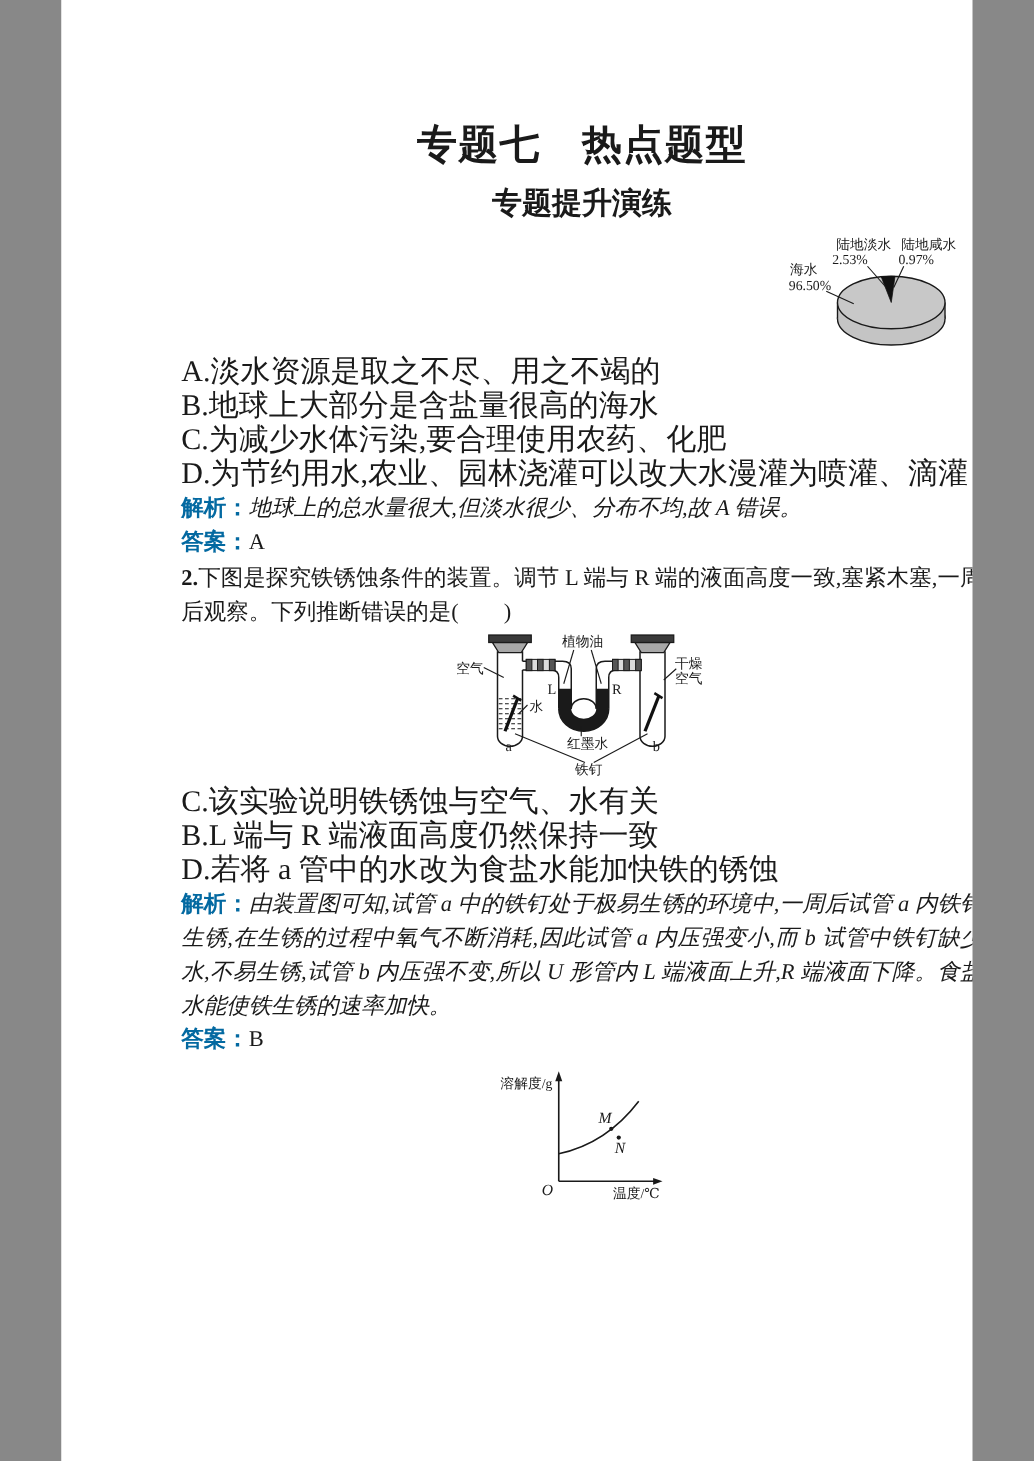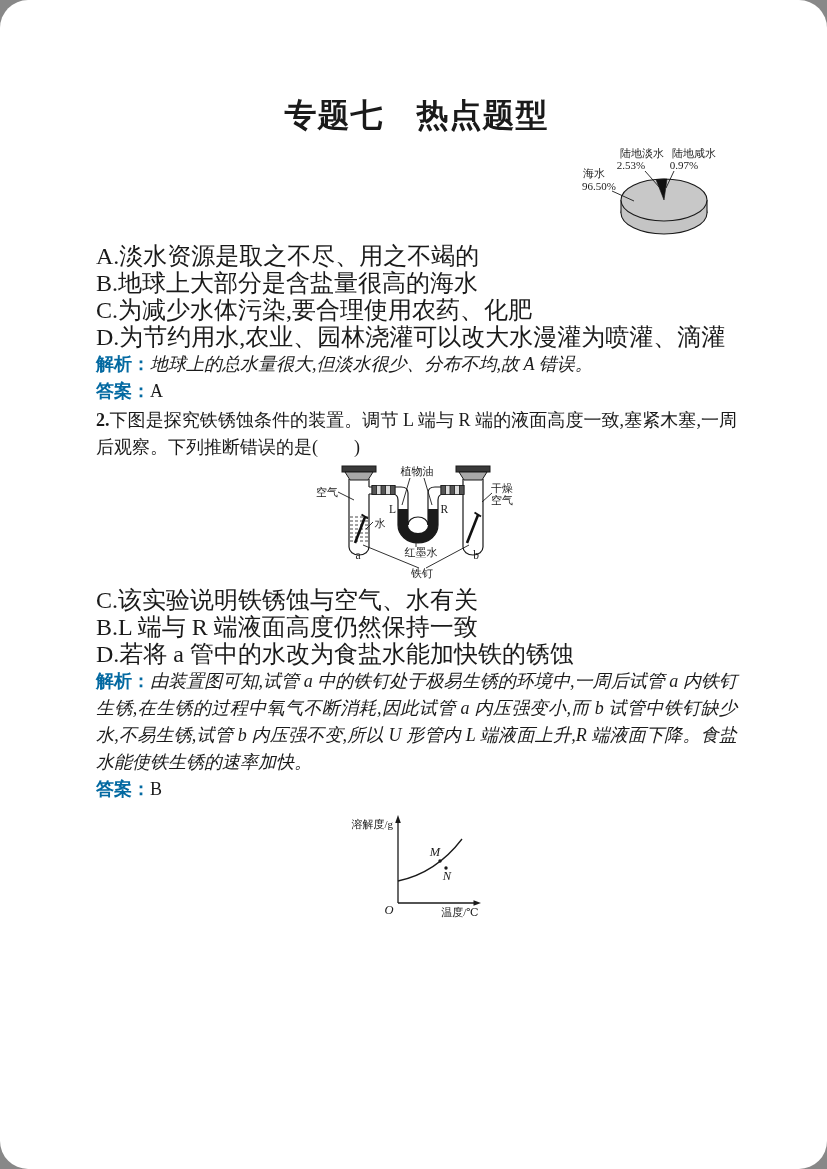--- a/index.html
+++ b/index.html
@@ -1,19 +1,19 @@
 <!DOCTYPE html>
 <html><head>
 <meta charset="utf-8">
 <style>
   html,body { margin:0; padding:0; background:#888; }
   .page {
-    width:827px; height:1169px; background:#ffffff; position:relative;
+    width:729px; height:1169px; background:#ffffff; position:relative;
     margin:0 auto; overflow:hidden;
-    font-family:"Liberation Serif","DejaVu Serif",serif; color:#1a1a1a;border-radius:28px;
+    font-family:"Liberation Serif","DejaVu Serif",serif; color:#1a1a1a;
   }
   .content { position:absolute; left:96px; top:93px; width:641px; }
   .doc-title {
     margin:0; text-align:center; font-family:"Liberation Sans","DejaVu Sans",sans-serif;
     font-weight:bold; font-size:32px; line-height:44px; letter-spacing:1px;
   }
   .doc-subtitle {
     margin:10px 0 0 0; text-align:center; font-family:"Liberation Sans","DejaVu Sans",sans-serif;
     font-weight:bold; font-size:24px; line-height:32px;
   }
@@ -36,20 +36,21 @@
   svg .lat { font-size:11.5px; }
   svg .ital { font-style:italic; font-size:12.5px; }
 </style>
 </head>
 <body>
 
 <div class="page">
   <div class="content">
 
     <h1 class="doc-title">专题七　热点题型</h1>
+    <h2 class="doc-subtitle">专题提升演练</h2>
 
 
     <div class="figure fig-pie">
       <svg width="180" height="98" viewBox="0 0 180 98">
 
         <ellipse cx="107" cy="70" rx="43" ry="21" fill="#c4c4c4" stroke="#1a1a1a" stroke-width="1.1"></ellipse>
         <rect x="64" y="57" width="86" height="13" fill="#c4c4c4"></rect>
         <line x1="64" y1="57" x2="64" y2="70" stroke="#1a1a1a" stroke-width="1.1"></line>
         <line x1="150" y1="57" x2="150" y2="70" stroke="#1a1a1a" stroke-width="1.1"></line>
         <ellipse cx="107" cy="57" rx="43" ry="21" fill="#c8c8c8" stroke="#1a1a1a" stroke-width="1.1"></ellipse>

